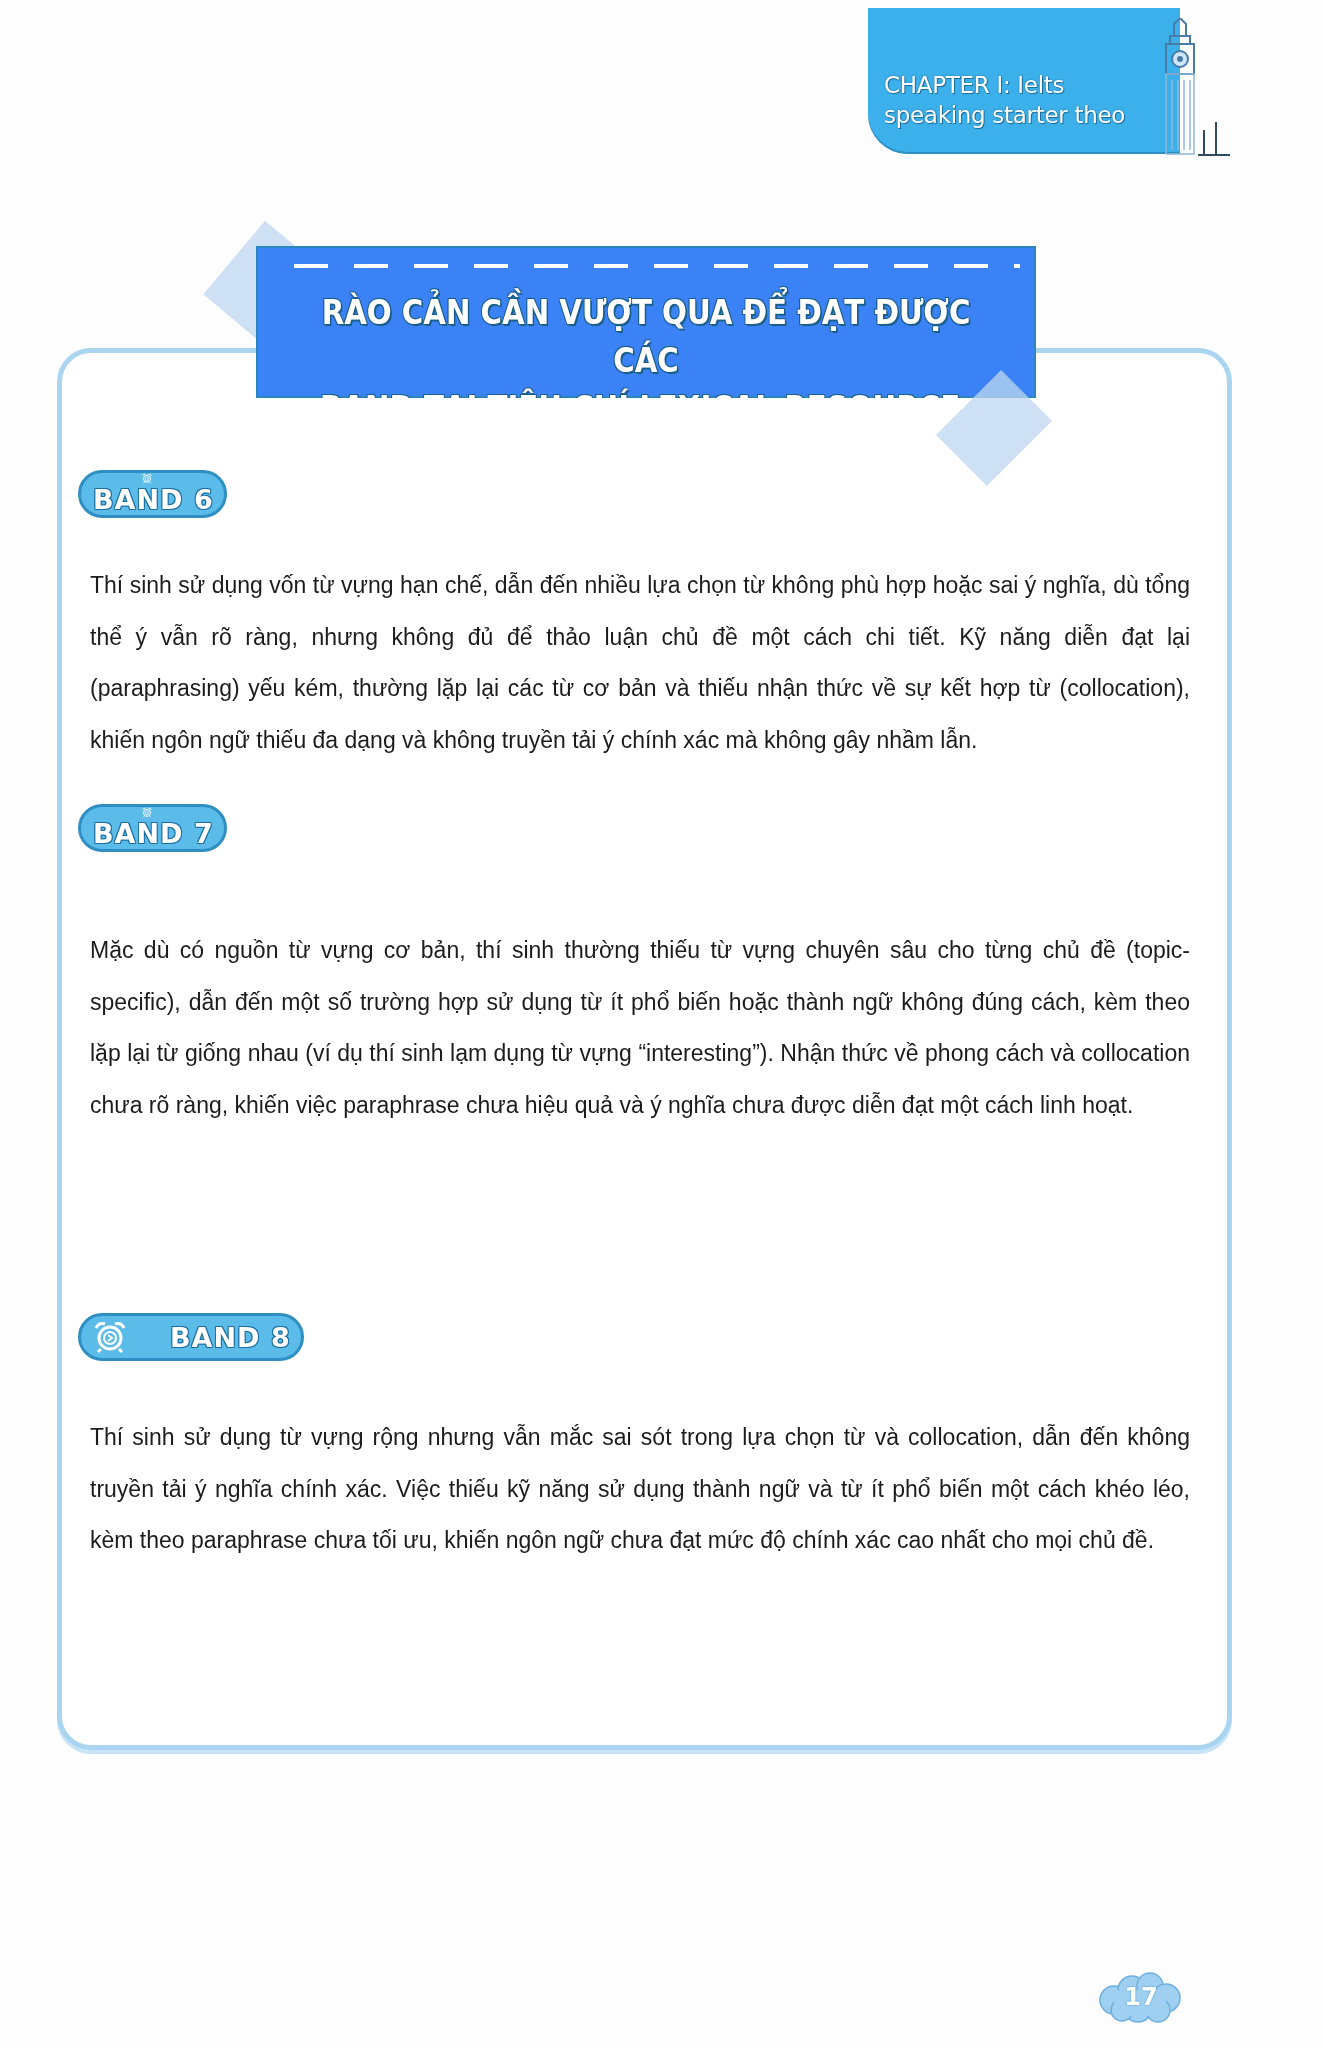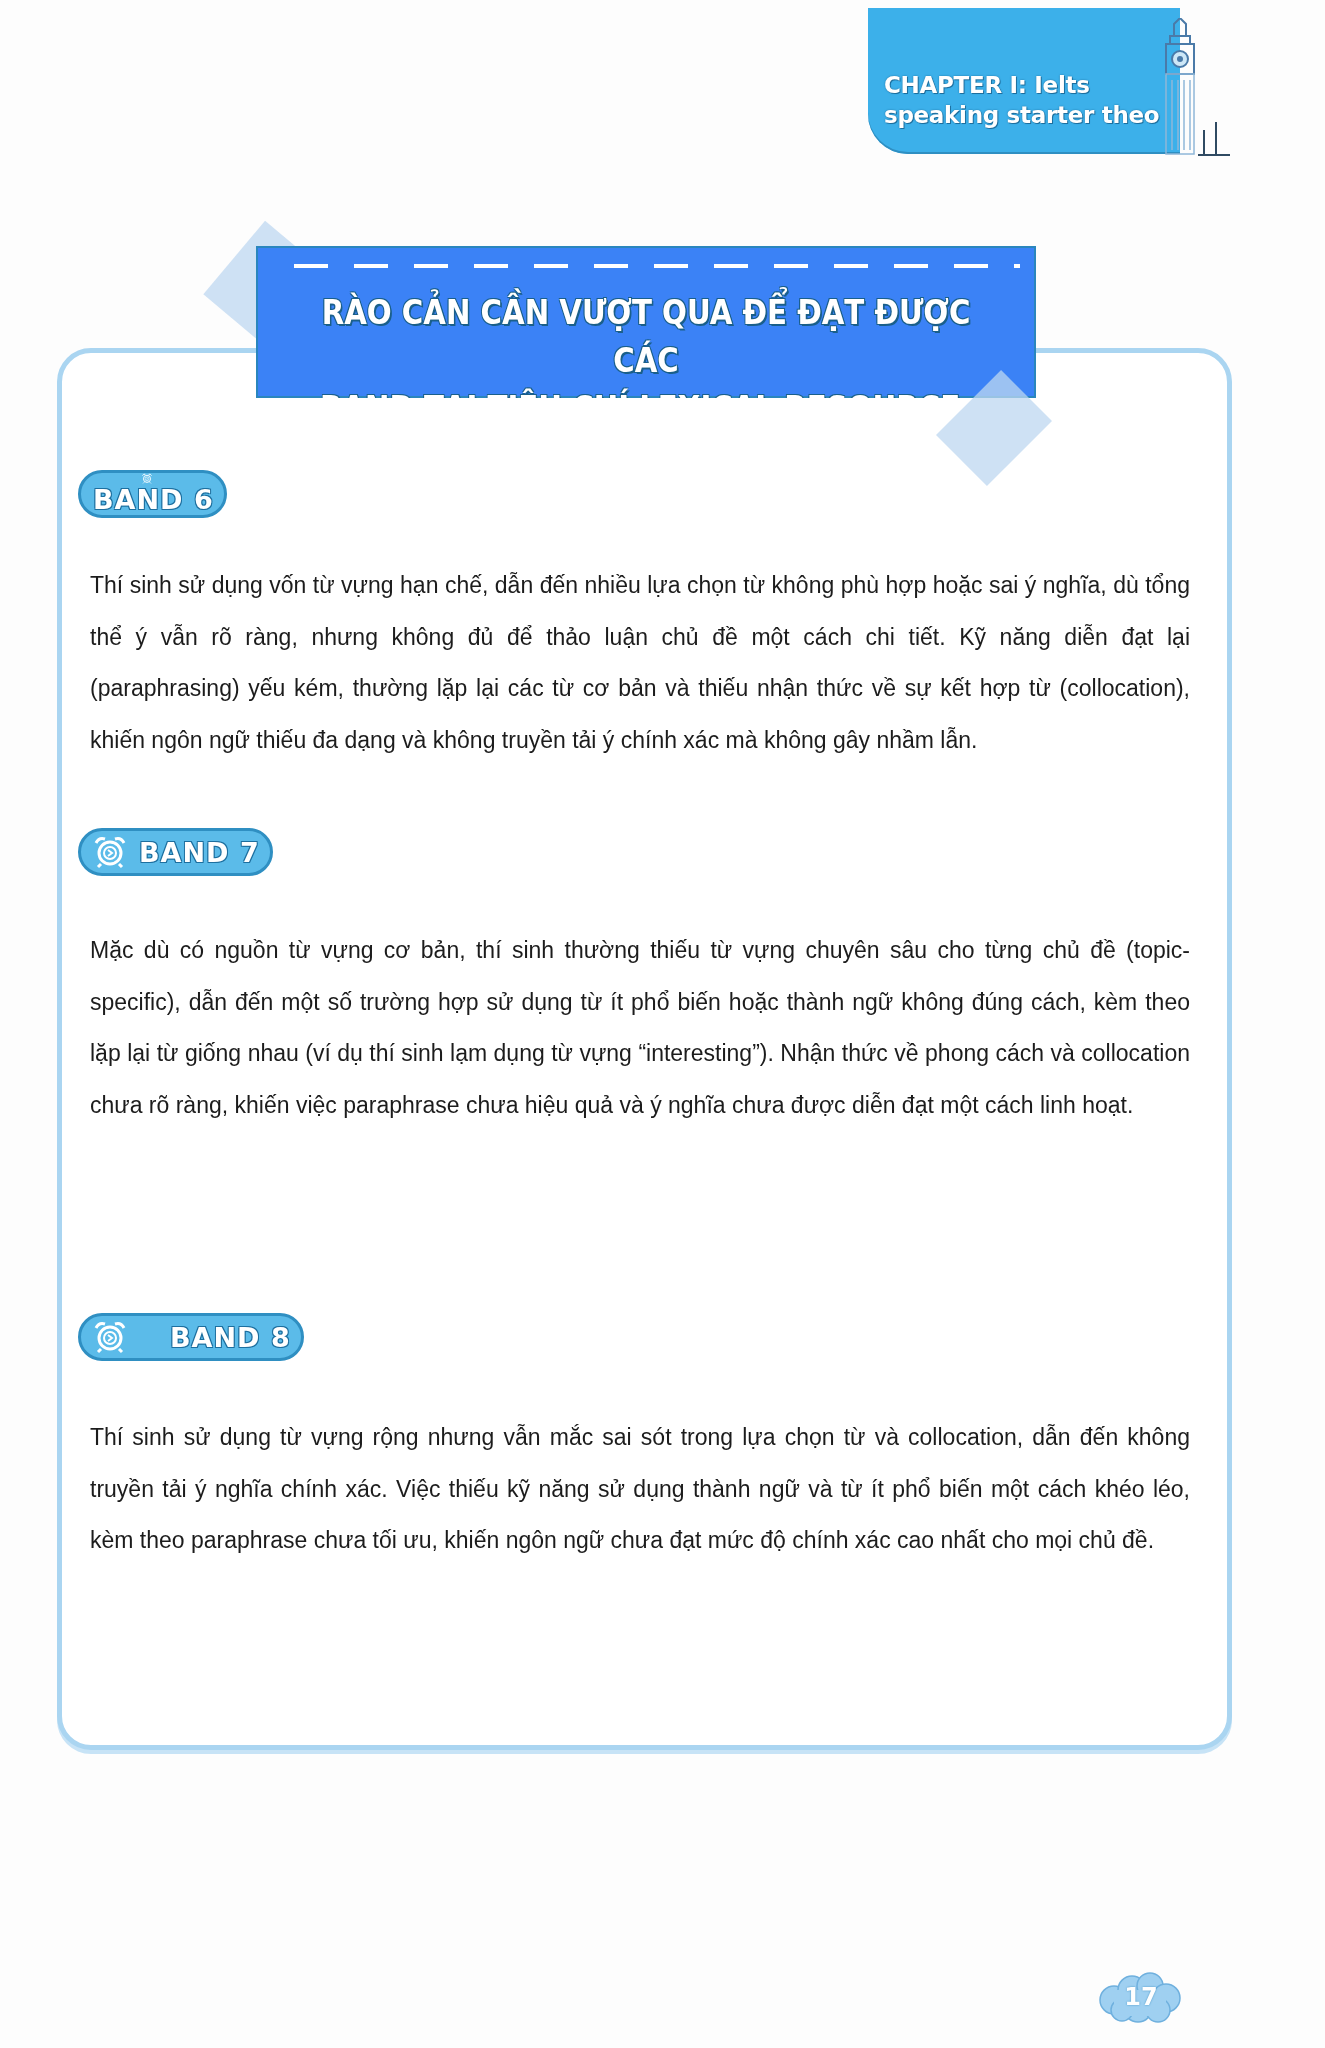--- a/index.html
+++ b/index.html
@@ -10,21 +10,21 @@
     color: #1e1e1e;
   }
   .chapter-tab {
     position: absolute; left: 868px; top: 8px; width: 312px; height: 146px;
     background: #3cb0ea;
     border-radius: 0 0 0 40px;
     box-shadow: inset 0 -2px 0 #2f8fc2;
   }
   .chapter-text {
     position: absolute; left: 16px; top: 62px;
-    color: #ffffff; font-weight: bold; font-size: 23px; line-height: 30px;
+    color: #ffffff; font-weight: normal; font-size: 23px; line-height: 30px;
     text-shadow: 0 0 2px #1e6f9e, 1px 1px 0 #1e6f9e;
     font-family: "DejaVu Sans", sans-serif;
     letter-spacing: -0.3px;
   }
   .tower { position: absolute; left: 1160px; top: 18px; }
 
   .card {
     position: absolute; left: 57px; top: 348px; width: 1165px; height: 1392px;
     border: 5px solid #aad5f1; border-radius: 34px;
     background: #ffffff;
@@ -134,21 +134,21 @@
     <path d="M15 15 L19 18 L15 21" fill="none" stroke="#ffffff" stroke-width="2"></path>
     <path d="M3 8 Q6 2 12 4" fill="none" stroke="#ffffff" stroke-width="3"></path>
     <path d="M31 8 Q28 2 22 4" fill="none" stroke="#ffffff" stroke-width="3"></path>
     <line x1="8" y1="29" x2="5" y2="32" stroke="#ffffff" stroke-width="3"></line>
     <line x1="26" y1="29" x2="29" y2="32" stroke="#ffffff" stroke-width="3"></line>
   </svg>
   <span class="band-label">BAND 6</span>
 </div>
 <p class="band-text" style="top:552px;">Thí sinh sử dụng vốn từ vựng hạn chế, dẫn đến nhiều lựa chọn từ không phù hợp hoặc sai ý nghĩa, dù tổng thể ý vẫn rõ ràng, nhưng không đủ để thảo luận chủ đề một cách chi tiết. Kỹ năng diễn đạt lại (paraphrasing) yếu kém, thường lặp lại các từ cơ bản và thiếu nhận thức về sự kết hợp từ (collocation), khiến ngôn ngữ thiếu đa dạng và không truyền tải ý chính xác mà không gây nhầm lẫn.</p>
 
-<div class="band-badge" style="top:828px;">
+<div class="band-badge" style="top:804px;flex-direction:column;">
   <svg class="band-icon" viewBox="0 0 34 34">
     <circle cx="17" cy="18" r="11" fill="none" stroke="#ffffff" stroke-width="3"></circle>
     <circle cx="17" cy="18" r="6" fill="none" stroke="#ffffff" stroke-width="2"></circle>
     <path d="M15 15 L19 18 L15 21" fill="none" stroke="#ffffff" stroke-width="2"></path>
     <path d="M3 8 Q6 2 12 4" fill="none" stroke="#ffffff" stroke-width="3"></path>
     <path d="M31 8 Q28 2 22 4" fill="none" stroke="#ffffff" stroke-width="3"></path>
     <line x1="8" y1="29" x2="5" y2="32" stroke="#ffffff" stroke-width="3"></line>
     <line x1="26" y1="29" x2="29" y2="32" stroke="#ffffff" stroke-width="3"></line>
   </svg>
   <span class="band-label">BAND 7</span>

